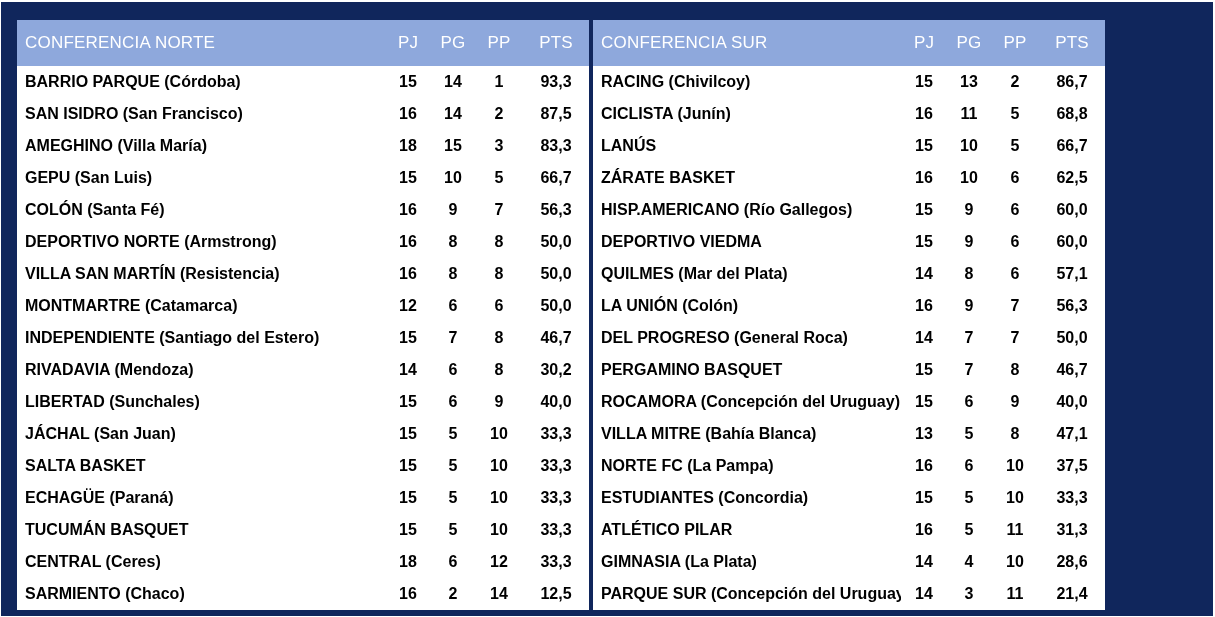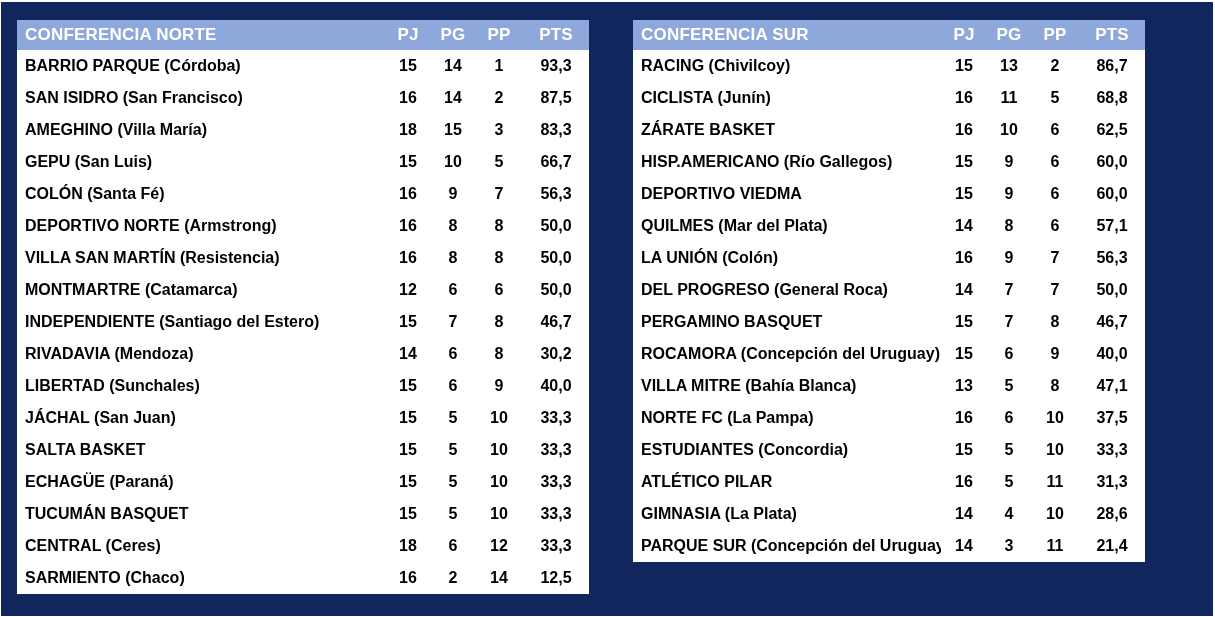--- a/index.html
+++ b/index.html
@@ -17,41 +17,41 @@
     border-color: #ffffff;
     border-width: 2px 2px 1px 1px;
     overflow: hidden;
   }
   .panel {
     position: absolute;
     top: 18px;
     background: var(--body-bg, #ffffff);
   }
   .panel-norte { left: 16px;  width: 572px; }
-  .panel-sur   { left: 632px; width: 512px; }
+  .panel-sur   { left: 592px; width: 512px; }
 
   table {
     border-collapse: collapse;
     table-layout: fixed;
     width: 100%;
   }
   col.c-team { width: auto; }
   col.c-pj  { width: 46px; }
   col.c-pg  { width: 44px; }
   col.c-pp  { width: 48px; }
   col.c-pts { width: 66px; }
 
   thead th {
     background: var(--header-blue, #8EA8DC);
     color: var(--header-text, #ffffff);
     height: 30px;
     font-size: 17px;
-    font-weight: bold;
+    font-weight: normal;
     letter-spacing: 0.2px;
-    padding: 0;
+    padding: 8px;
     text-align: center;
     vertical-align: middle;
   }
   thead th.team {
     text-align: left;
     padding-left: 8px;
   }
   tbody td {
     height: 32px;
     color: var(--body-text, #000000);
@@ -243,20 +243,27 @@
             <td class="num">86,7</td>
           </tr>
           <tr>
             <td class="team">CICLISTA (Junín)</td>
             <td class="num">16</td>
             <td class="num">11</td>
             <td class="num">5</td>
             <td class="num">68,8</td>
           </tr>
           <tr>
+            <td class="team">LANÚS</td>
+            <td class="num">15</td>
+            <td class="num">10</td>
+            <td class="num">5</td>
+            <td class="num">66,7</td>
+          </tr>
+          <tr>
             <td class="team">ZÁRATE BASKET</td>
             <td class="num">16</td>
             <td class="num">10</td>
             <td class="num">6</td>
             <td class="num">62,5</td>
           </tr>
           <tr>
             <td class="team">HISP.AMERICANO (Río Gallegos)</td>
             <td class="num">15</td>
             <td class="num">9</td>

